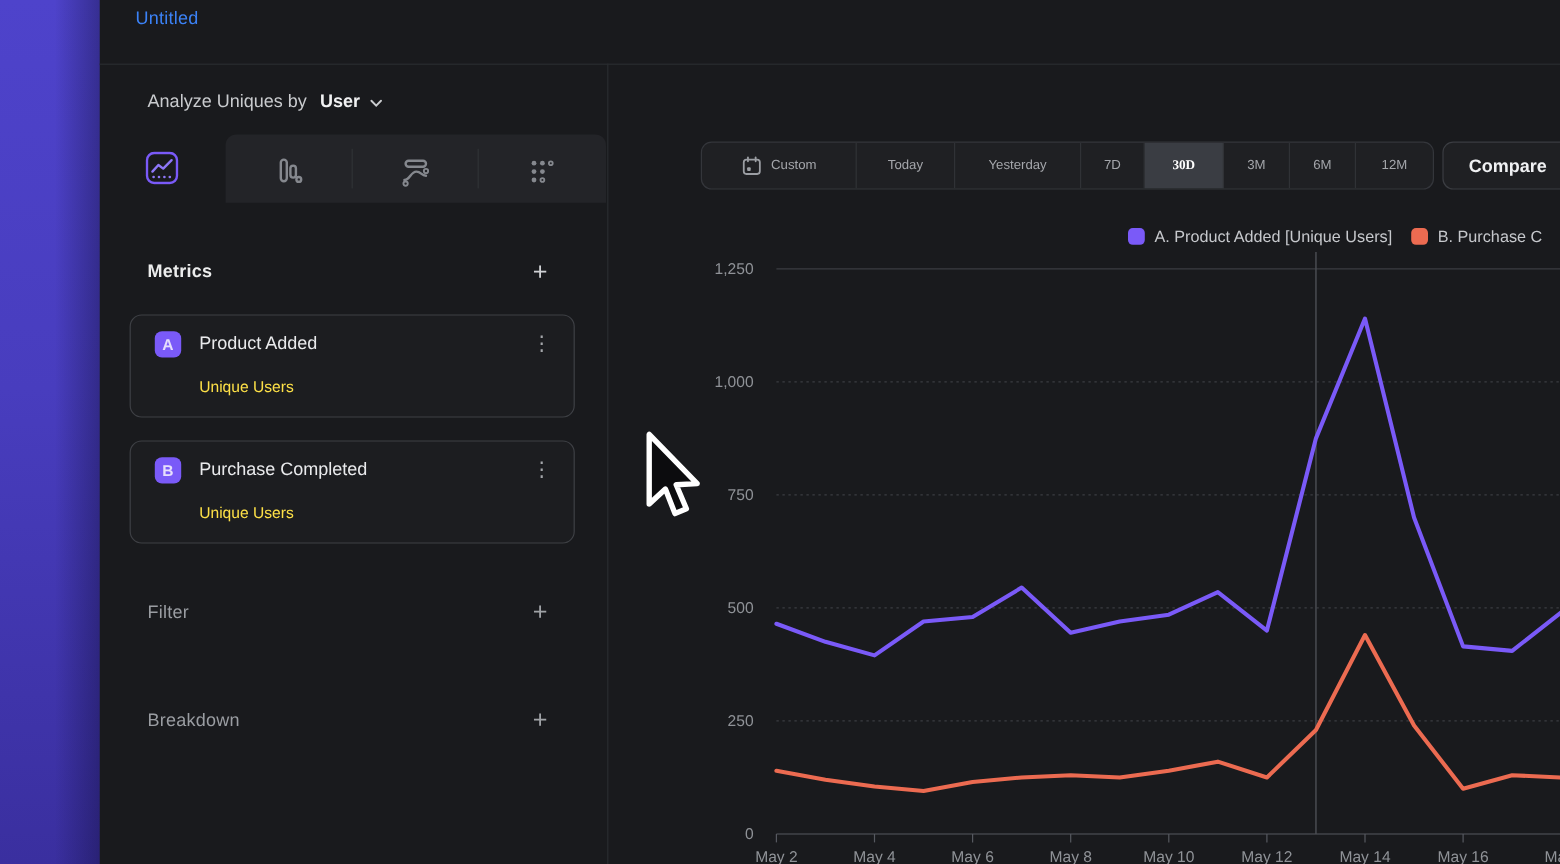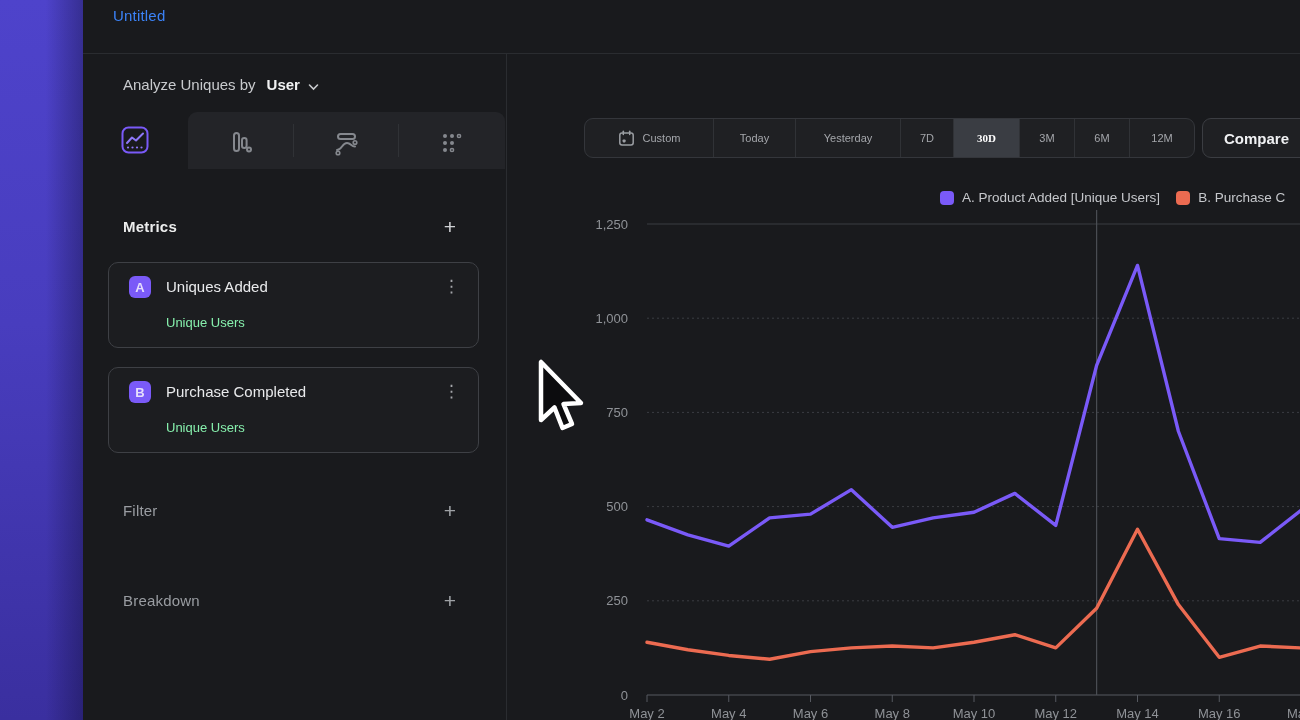--- a/index.html
+++ b/index.html
@@ -32,37 +32,37 @@
 
   .side-label{font-size:15px;color:#9a9da2;letter-spacing:.2px;}
   .side-label.bright{color:#eceded;font-weight:bold;}
   .plus{font-size:21px;color:#9fa2a6;width:20px;text-align:center;line-height:20px;font-weight:400;}
   .plus.bright{color:#cfd1d4;}
 
   .metric-card{left:108px;width:371px;height:86px;border:1px solid #3e4045;border-radius:10px;background:#1c1d20;box-sizing:border-box;}
   .badge{position:absolute;left:20px;top:13px;width:22px;height:22px;border-radius:6px;
     background:#7a5af8;color:#e6defc;font-size:13px;font-weight:bold;display:flex;align-items:center;justify-content:center;}
   .m-title{position:absolute;left:57px;top:15px;font-size:15px;color:#e9eaec;}
-  .m-sub{position:absolute;left:57px;top:52px;font-size:13px;color:#86efac;}
+  .m-sub{position:absolute;left:57px;top:52px;font-size:13px;color:#fde047;}
   .kebab{position:absolute;right:18px;top:13px;font-size:17px;color:#a4a6aa;line-height:22px;}
 
   
   .rangebar{left:584px;top:118px;height:40px;display:flex;border:1px solid #34363b;border-radius:9px;
     background:#1f2023;box-sizing:border-box;overflow:hidden;}
   .range-item{display:flex;align-items:center;justify-content:center;gap:8px;
     font-size:11px;color:#a4a6ab;border-right:1px solid #303236;box-sizing:border-box;cursor:default;}
   .range-item:last-child{border-right:none;}
   .range-item.sel{background:#3a3d43;color:#ffffff;font-weight:bold;}
   .compare-btn{left:1202px;top:118px;height:40px;width:130px;border:1px solid #3b3d42;border-radius:9px;
     background:#1f2023;box-sizing:border-box;display:flex;align-items:center;
     font-size:15px;font-weight:bold;color:#f0f1f3;padding-left:21px;}
 
   
   .legend{left:940px;top:190px;display:flex;align-items:center;white-space:nowrap;}
-  .legend-item{display:flex;align-items:flex-end;margin-right:16px;}
+  .legend-item{display:flex;align-items:flex-start;margin-right:16px;}
   .legend-swatch{width:14px;height:14px;border-radius:4px;margin-right:8px;flex:0 0 auto;}
   .legend-label{font-size:13.5px;color:#c6c8cc;}
 
   .chart-svg{left:506px;top:55px;}
   .cursor{left:533px;top:358px;}
 </style>
 </head>
 <body>
 
 <div class="abs gradient-rail"></div>
@@ -129,21 +129,21 @@
         <circle cx="15" cy="21" r="1.6"></circle>
     </g>
   </svg>
 </div>
 
 <div class="abs side-label bright" style="left:123px;top:218px;">Metrics</div>
 <div class="abs plus bright" style="left:440px;top:217px;">+</div>
 
 <div class="abs metric-card" style="top:262px;">
   <div class="badge">A</div>
-  <div class="m-title">Uniques Added</div>
+  <div class="m-title">Product Added</div>
   <div class="m-sub">Unique Users</div>
   <div class="kebab">⋮</div>
 </div>
 
 <div class="abs metric-card" style="top:367px;">
   <div class="badge">B</div>
   <div class="m-title">Purchase Completed</div>
   <div class="m-sub">Unique Users</div>
   <div class="kebab">⋮</div>
 </div>

